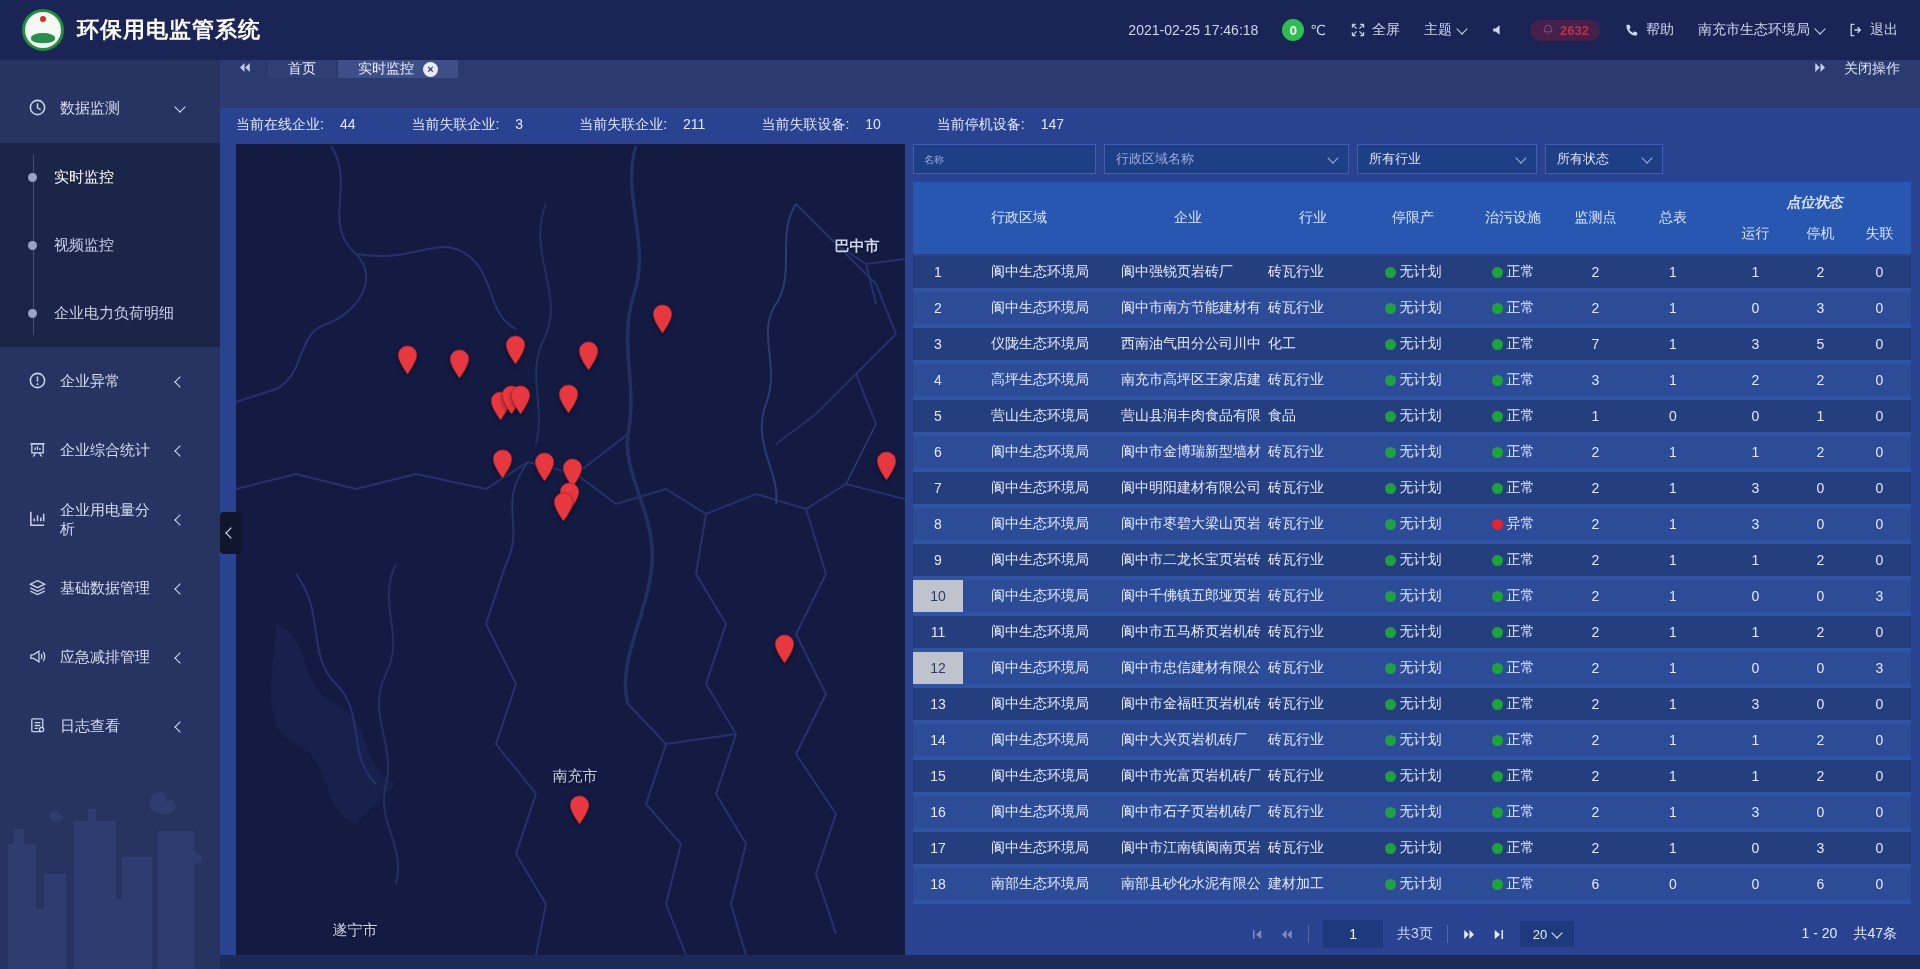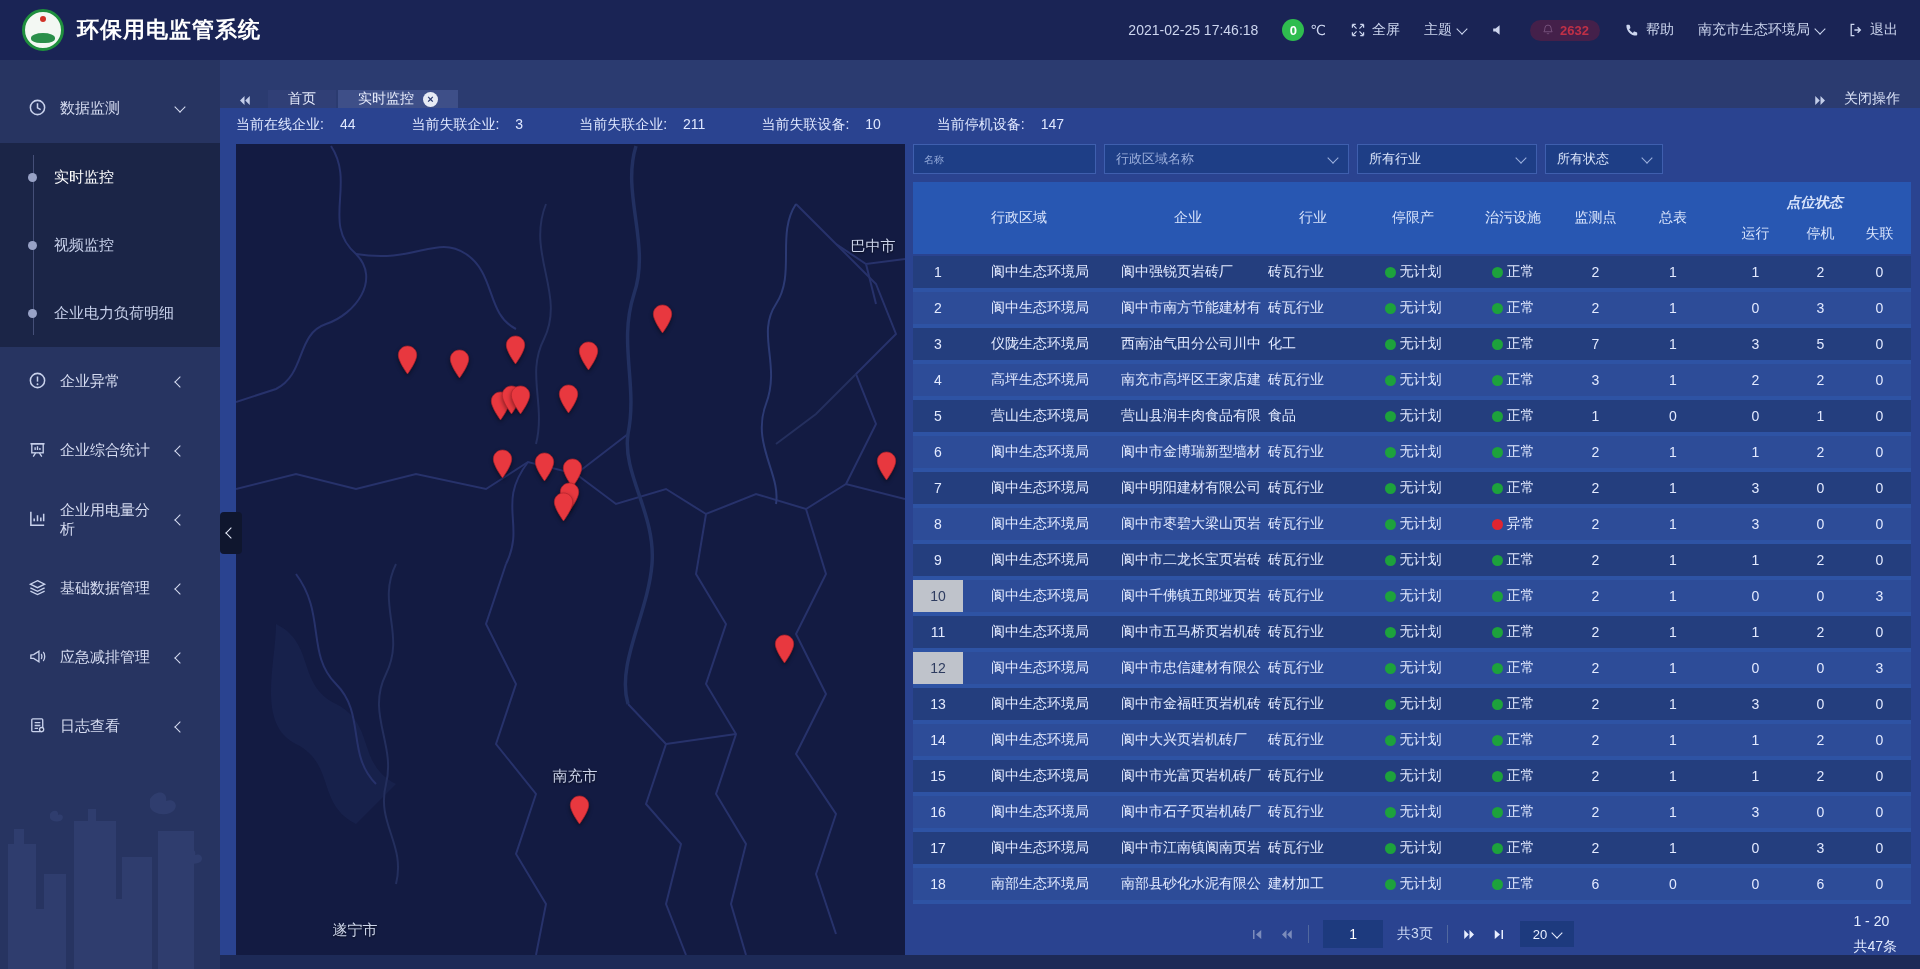--- a/index.html
+++ b/index.html
@@ -33,21 +33,21 @@
   .submenu-item{height:68px;display:flex;align-items:center;gap:17px;padding-left:28px;color:#c9d2ec;font-size:15px;cursor:pointer;position:relative;}
   .submenu-item .dot{width:9px;height:9px;border-radius:50%;background:#98a2c6;z-index:1;flex-shrink:0;}
   .submenu-item.active{color:#ffffff;}
   .skyline{position:absolute;bottom:0;left:0;width:220px;height:210px;opacity:.45;}
   .collapse-handle{position:absolute;left:220px;top:452px;width:22px;height:42px;background:#0f162e;border-radius:4px;display:flex;align-items:center;justify-content:center;color:#e8edfa;z-index:6;cursor:pointer;}
 
   .main{flex:1;display:flex;flex-direction:column;background:#2a4390;position:relative;min-width:0;}
   .bottom-strip{position:absolute;left:0;right:0;bottom:0;height:14px;background:#1d2a57;}
 
   
-  .tabbar{height:48px;background:#2b3b70;display:flex;align-items:flex-end;flex-shrink:0;}
+  .tabbar{height:48px;background:#2b3b70;display:flex;align-items:flex-start;flex-shrink:0;}
   .tab-arrow{width:48px;display:flex;align-items:center;justify-content:center;color:#c3cde8;cursor:pointer;}
   .tab-arrow svg{width:15px;height:15px;}
   .tab{display:flex;align-items:center;gap:9px;padding:0 20px;background:#303f76;color:#e6ebfb;font-size:14px;margin-right:2px;cursor:pointer;}
   .tab.active{background:#3e4f88;}
   .tab-close{width:15px;height:15px;border-radius:50%;background:#e7ebf5;color:#2b3b70;font-size:11px;line-height:15px;text-align:center;font-weight:bold;}
   .tab-spacer{flex:1;}
   .close-ops{display:flex;align-items:center;padding-right:20px;color:#d9e1f6;font-size:14px;cursor:pointer;}
 
   
   .statsbar{height:34px;background:#2a4390;display:flex;align-items:center;gap:56px;padding-left:16px;color:#dfe7ff;font-size:14px;flex-shrink:0;}
@@ -92,21 +92,21 @@
 
   
   .pager{height:42px;margin-top:5px;display:flex;align-items:center;color:#cdd9f5;font-size:14px;position:relative;flex-shrink:0;}
   .pager-center{margin:0 auto;display:flex;align-items:center;gap:14px;}
   .pg-btn{display:flex;align-items:center;cursor:pointer;}
   .pg-btn svg{width:15px;height:15px;}
   .pg-btn.dim{color:#7c8cbb;} .pg-btn.lit{color:#e9efff;}
   .pg-divider{width:1px;height:18px;background:#51689f;}
   .page-input{width:56px;height:26px;background:#1d3a7e;color:#fff;text-align:center;border:none;font-size:14px;font-family:inherit;outline:none;}
   .size-select{width:54px;height:26px;background:#1d3a7e;color:#e9efff;display:flex;align-items:center;justify-content:center;gap:6px;font-size:13px;cursor:pointer;}
-  .pager-right{position:absolute;right:14px;display:flex;gap:9px;color:#e4ecff;flex-direction:column;}
+  .pager-right{position:absolute;right:14px;display:flex;gap:16px;color:#e4ecff;}
 </style>
 </head>
 <body>
 
 <div class="app">
 
   <header class="topbar">
     <div class="logo"></div>
     <div class="app-title">环保用电监管系统</div>
     <div class="top-right">
@@ -326,21 +326,21 @@
             </g>
             <g fill="none" stroke="#242f5e" stroke-width="2">
               <path d="M310,60 C290,110 330,150 308,195 C290,230 310,260 300,300"></path>
               <path d="M160,420 C140,460 170,490 150,530 C130,570 160,600 150,640 C140,680 170,700 160,740"></path>
               <path d="M620,230 L580,270 L540,300"></path>
             </g>
             <path d="M400,2 C385,50 415,100 398,150 C382,200 402,240 392,290 C386,330 420,370 416,420 C412,470 380,520 392,560" fill="none" stroke="#223061" stroke-width="3.5"></path>
             <path d="M560,60 C540,90 560,130 540,160 C520,190 545,220 530,260 C515,300 545,330 540,360" fill="none" stroke="#2c3a74" stroke-width="2"></path>
           </svg>
           <div id="cities">
-              <div class="city-label" style="left:637px;top:102px;">巴中市</div>
+              <div class="city-label" style="left:621px;top:102px;font-weight:bold;">巴中市</div>
               <div class="city-label" style="left:339px;top:632px;">南充市</div>
               <div class="city-label" style="left:119px;top:786px;">遂宁市</div>
             </div>
           <div id="pins">
               <div class="pin" style="left:171px;top:216px;"><svg viewBox="0 0 24 34" width="21" height="30">
                   <path d="M12 1C6 1 1.5 5.6 1.5 11.4 1.5 19 12 33 12 33s10.5-14 10.5-21.6C22.5 5.6 18 1 12 1z" fill="#e8383f" stroke="#b3242c" stroke-width="0.8"></path>
                 </svg></div>
               <div class="pin" style="left:223px;top:220px;"><svg viewBox="0 0 24 34" width="21" height="30">
                   <path d="M12 1C6 1 1.5 5.6 1.5 11.4 1.5 19 12 33 12 33s10.5-14 10.5-21.6C22.5 5.6 18 1 12 1z" fill="#e8383f" stroke="#b3242c" stroke-width="0.8"></path>
                 </svg></div>

